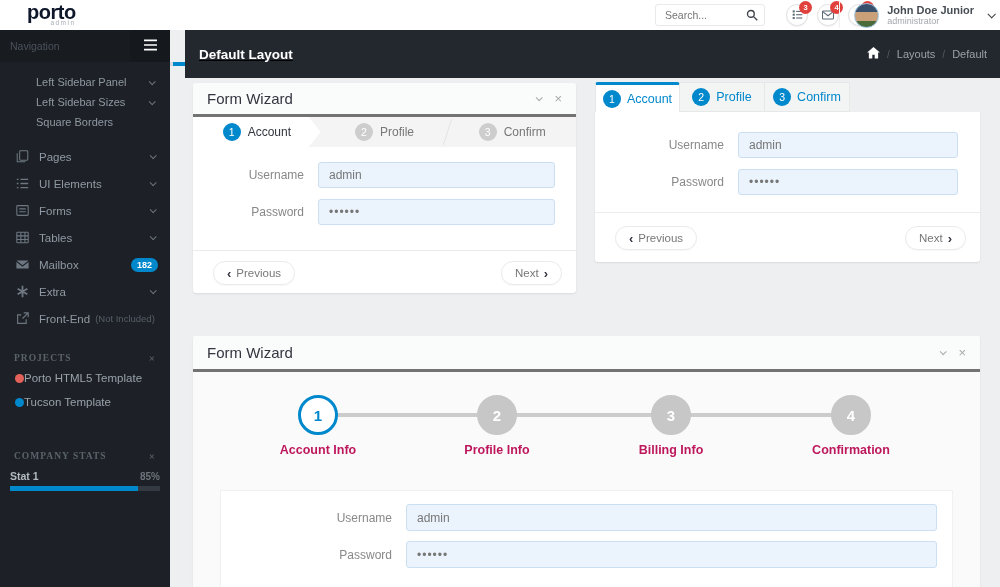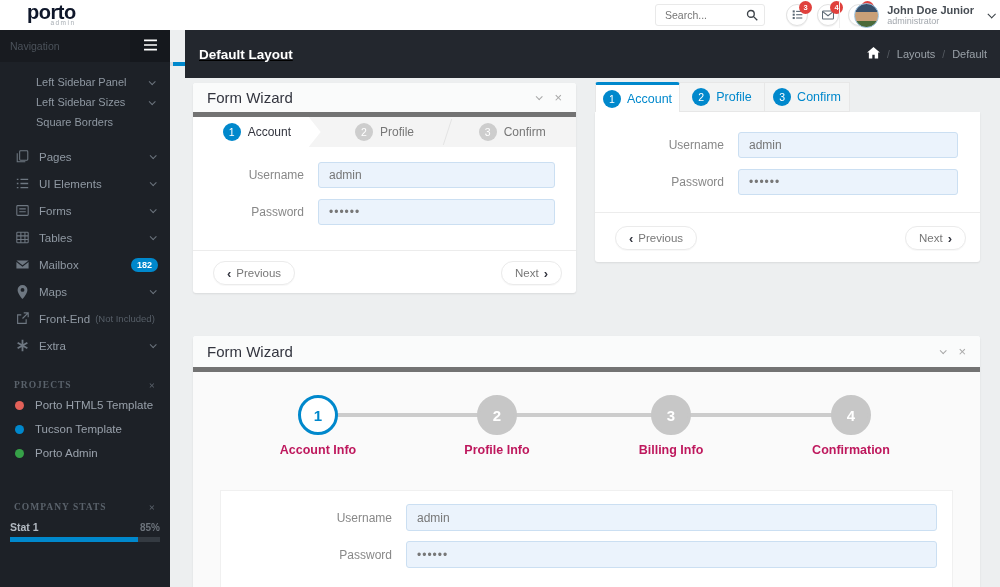--- a/index.html
+++ b/index.html
@@ -37,21 +37,21 @@
   .side-sub { margin-top:10px; }
   .side-main { margin-top:11px; }
   .m-item { position:relative; height:27px; display:flex; align-items:center; padding:0 14px; cursor:pointer; }
   .m-ico { width:16px; display:flex; justify-content:center; color:#6e7781; }
   .m-label { font-size:11.5px; color:#9099a3; margin-left:9px; }
   .m-note { font-size:9.5px; color:#565e67; margin-left:5px; }
   .m-item .chev { position:absolute; right:15px; color:#6b737d; width:5px; height:5px; }
   .m-badge { position:absolute; right:12px; background:#0088cc; color:#fff; font-size:9px; font-weight:bold; border-radius:8px; padding:2px 6px; }
   .sec-head { display:flex; justify-content:space-between; align-items:center; padding:0 14px; font-size:9.5px; letter-spacing:1px; color:#5a626b; height:16px; margin-top:18px; font-weight:bold;font-family:Liberation Serif, serif; }
   .sec-close { color:#5a626b; font-size:11px; cursor:pointer; line-height:1; }
-  .proj-item { height:24px; display:flex; align-items:center; padding:0 15px; gap:11px; font-size:11.5px; color:#99a1ab; cursor:pointer; }
+  .proj-item { height:24px; display:flex; align-items:center; padding:0 15px; font-size:11.5px; color:#99a1ab; cursor:pointer; }
   .dot { width:9px; height:9px; border-radius:50%; flex:none; }
   .dot-red { background:#e36159; } .dot-blue { background:#0088cc; } .dot-green { background:#36a148; }
   .stats-block { margin-top:6px; padding:0 10px; }
   .stat-row { display:flex; justify-content:space-between; align-items:baseline; }
   .stat-label { font-size:10.5px; font-weight:bold; color:#b3bac2; }
   .stat-value { font-size:10px; color:#6d747c;font-weight:bold; }
   .stat-track { margin-top:4px; height:5px; background:#343a41; cursor:pointer; }
   .stat-fill { height:5px; background:#0088cc; }
 
   
@@ -60,21 +60,21 @@
   .crumbs { position:absolute; right:28px; display:flex; align-items:center; gap:7px; }
   .crumb-sep { color:#565c63; font-size:10px; }
   .crumb { font-size:11px; color:#9aa1a8; cursor:pointer; }
   .crumb-collapse { position:absolute; right:7px; color:#878e95; font-size:14px; font-weight:bold; cursor:pointer; line-height:1; }
   .tab-underline { position:absolute; left:170px; top:62px; width:830px; height:4px; background:#d8dade; }
   .tab-underline .blue { position:absolute; left:3px; top:0; width:103px; height:4px; background:#0088cc; }
 
   
   .content { position:absolute; left:170px; top:66px; width:830px; height:521px; background:#edeff0; overflow:hidden; }
   .panel { position:absolute; background:#fff; border-radius:3px; box-shadow:0 1px 2px rgba(0,0,0,.09); }
-  .p-head { height:34px; display:flex; align-items:center; justify-content:space-between; padding:0 14px; border-bottom:5px solid #737373; background:#fafbfb; border-radius:3px 3px 0 0;text-align:right; }
+  .p-head { height:34px; display:flex; align-items:center; justify-content:space-between; padding:0 14px; border-bottom:3px solid #737373; background:#fafbfb; border-radius:3px 3px 0 0;text-align:right; }
   .p-title { font-size:15px; color:#33353f; }
   .p-tools { display:flex; align-items:center; gap:13px; color:#a8a8a8; }
   .p-tools .chev { width:5px; height:5px; cursor:pointer; }
   .p-close { font-size:13px; line-height:1; cursor:pointer; }
 
   
   .steps { display:flex; height:30px; background:#f4f4f4; position:relative; }
   .step { flex:1; display:flex; align-items:center; justify-content:center; gap:7px; font-size:12px; color:#777; position:relative; cursor:pointer; }
   .step .snum { width:18px; height:18px; border-radius:50%; background:#cdcdcd; color:#fff; font-size:10.5px; display:flex; align-items:center; justify-content:center; }
   .step.active { background:#fff; clip-path:polygon(0 0,calc(100% - 12px) 0,100% 50%,calc(100% - 12px) 100%,0 100%); color:#33353f; }
@@ -241,63 +241,50 @@
               <svg width="13" height="11" viewBox="0 0 16 12" fill="currentColor">
                 <path d="M0.5 1h15L8 7z"></path>
                 <path d="M0.5 2.8V11h15V2.8L8 8.8z"></path>
               </svg>
             </span>
           <span class="m-label">Mailbox</span>
           <span class="m-badge">182</span>
         </div>
         <div class="m-item">
           <span class="m-ico">
-              <svg width="11" height="14" viewBox="0 0 12 16" fill="currentColor">
-                <path d="M6 0a5.6 5.6 0 0 0-5.6 5.6C.4 9.8 6 16 6 16s5.6-6.2 5.6-10.4A5.6 5.6 0 0 0 6 0zm0 7.8a2.2 2.2 0 1 1 0-4.4 2.2 2.2 0 0 1 0 4.4z"></path>
-              </svg>
-            </span>
-          <span class="m-label">Maps</span>
+              <svg width="13" height="13" viewBox="0 0 16 16" stroke="currentColor" stroke-width="2.2" fill="none">
+                <path d="M8 1v14M2 4.5l12 7M14 4.5l-12 7"></path>
+              </svg>
+            </span>
+          <span class="m-label">Extra</span>
           <span class="chev"></span>
         </div>
         <div class="m-item">
           <span class="m-ico">
               <svg width="13" height="13" viewBox="0 0 16 16" fill="none" stroke="currentColor" stroke-width="1.4">
                 <path d="M6.5 3.5H2v10.5h10.5V9"></path>
                 <path d="M9.5 1H15v5.5M15 1 8 8"></path>
               </svg>
             </span>
           <span class="m-label">Front-End</span>
           <span class="m-note">(Not Included)</span>
         </div>
-        <div class="m-item">
-          <span class="m-ico">
-              <svg width="13" height="13" viewBox="0 0 16 16" stroke="currentColor" stroke-width="2.2" fill="none">
-                <path d="M8 1v14M2 4.5l12 7M14 4.5l-12 7"></path>
-              </svg>
-            </span>
-          <span class="m-label">Extra</span>
-          <span class="chev"></span>
-        </div>
       </div>
 
       <div class="sec-head">
         <span>PROJECTS</span>
         <span class="sec-close">×</span>
       </div>
       <div class="proj-item">
         <span class="dot dot-red"></span>
         <span>Porto HTML5 Template</span>
       </div>
       <div class="proj-item">
         <span class="dot dot-blue"></span>
         <span>Tucson Template</span>
-      </div>
-      <div class="proj-item">
-        <span class="dot dot-green"></span>
-        <span>Porto Admin</span>
       </div>
 
       <div class="sec-head" style="margin-top:34px;">
         <span>COMPANY STATS</span>
         <span class="sec-close">×</span>
       </div>
       <div class="stats-block">
         <div class="stat-row">
           <span class="stat-label">Stat 1</span>
           <span class="stat-value">85%</span>

